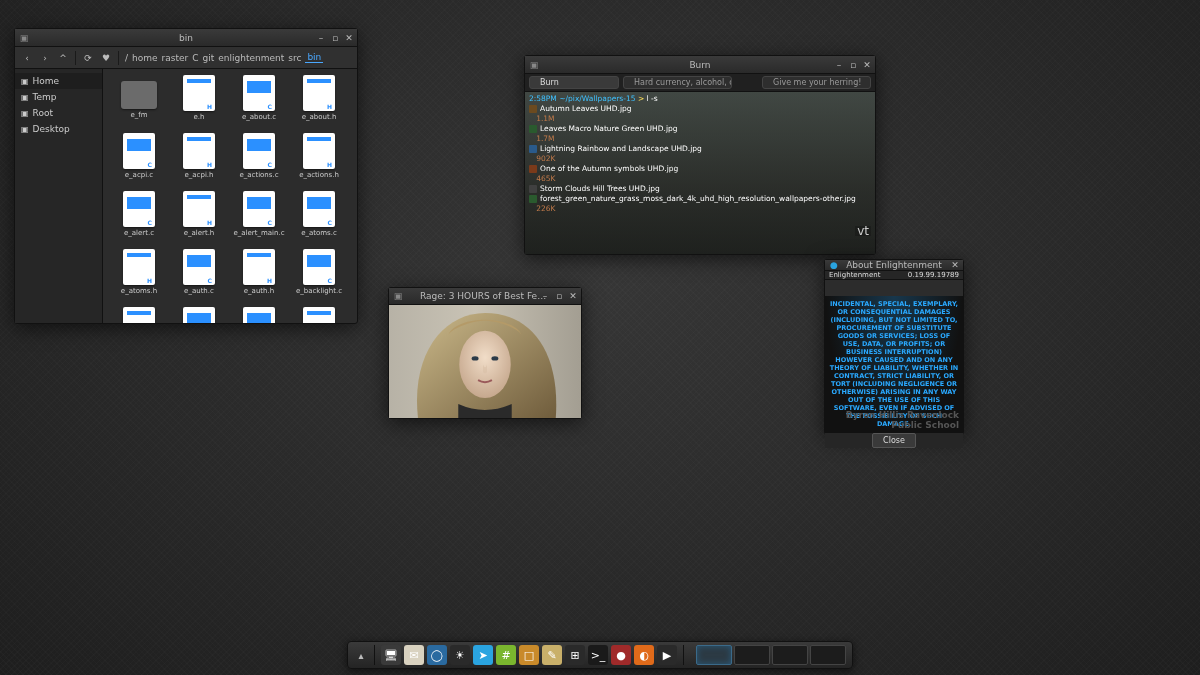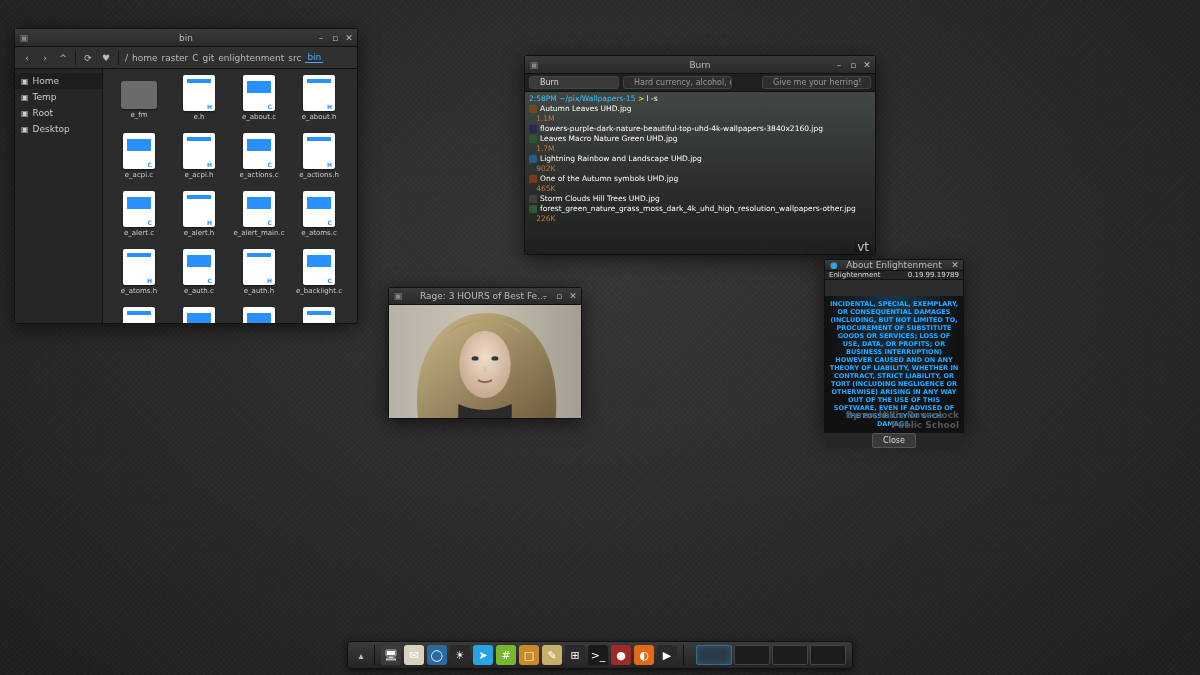--- a/index.html
+++ b/index.html
@@ -42,21 +42,21 @@
 
   
   #term { left:524px; top:55px; width:352px; height:200px; }
   #term .tabs { height:18px; display:flex; gap:4px; padding:2px 4px; background:#202020; font-size:8px; color:#999; border-bottom:1px solid #111; }
   #term .tab { padding:1px 10px; background:#2e2e2e; border:1px solid #444; border-radius:3px; cursor:pointer; display:flex; align-items:center; }
   #term .tab.active { background:#3a3a3a; color:#ddd; }
   #term .screen { flex:1; position:relative; padding:2px 4px; overflow:hidden; font-family:monospace; font-size:7.5px; line-height:10px; color:#eee;
     background: linear-gradient(rgba(30,30,30,0.55),rgba(30,30,30,0.55)),
                 linear-gradient(#6b7a70, #3a4038 60%, #1f241e);
   }
-  #term .screen .sz { position:absolute; right:4px; bottom:2px; font-size:12px; color:#ccc; background:rgba(0,0,0,.2); padding:0 2px; }
+  #term .screen .sz { position:absolute; right:4px; bottom:18px; font-size:12px; color:#ccc; background:rgba(0,0,0,.2); padding:0 2px; }
   .tl { white-space:pre; }
   .pt   { color:#3ec1ff; }          
   .ar   { color:#ffe15a; }          
   .cmd  { color:#fff; }          
   .fn   { color:#fff; }             
   .sztx { color:#c17a4a; }          
   .swatch{ display:inline-block; width:8px; height:8px; vertical-align:middle; margin-right:3px; border-radius:1px;}
 
   
   #vid { left:388px; top:287px; width:194px; height:132px; background:#1e1e1e; }
@@ -262,21 +262,20 @@
   </div>
   <div class="tabs" id="term-tabs">
       <div class="tab active" style="flex: 0 0 90px; overflow: hidden; white-space: nowrap; text-overflow: ellipsis;">Burn</div>
       <div class="tab" style="flex: 1 1 0%; overflow: hidden; white-space: nowrap; text-overflow: ellipsis;">Hard currency, alcohol, or ot...</div>
       <div class="tab" style="flex: 1 1 0%; overflow: hidden; white-space: nowrap; text-overflow: ellipsis; margin-left: 26px;">Give me your herring!</div>
     </div>
   <div class="screen" id="term-screen">
       <div class="tl"><span class="pt">2:58PM </span><span class="pt">~/pix/Wallpapers-15 </span><span class="ar">&gt; </span><span class="cmd">l -s</span></div>
       <div class="tl"><span class="swatch" style="background: rgb(107, 74, 31);"></span><span class="fn">Autumn Leaves UHD.jpg</span></div>
       <div class="tl"><span class="sztx">   1.1M</span></div>
-      <div class="tl"><span class="swatch" style="background: rgb(44, 38, 96);"></span><span class="fn">flowers-purple-dark-nature-beautiful-top-uhd-4k-wallpapers-3840x2160.jpg</span></div>
       <div class="tl"><span class="swatch" style="background: rgb(42, 90, 46);"></span><span class="fn">Leaves Macro Nature Green UHD.jpg</span></div>
       <div class="tl"><span class="sztx">   1.7M</span></div>
       <div class="tl"><span class="swatch" style="background: rgb(42, 90, 138);"></span><span class="fn">Lightning Rainbow and Landscape UHD.jpg</span></div>
       <div class="tl"><span class="sztx">   902K</span></div>
       <div class="tl"><span class="swatch" style="background: rgb(122, 58, 26);"></span><span class="fn">One of the Autumn symbols UHD.jpg</span></div>
       <div class="tl"><span class="sztx">   465K</span></div>
       <div class="tl"><span class="swatch" style="background: rgb(64, 64, 64);"></span><span class="fn">Storm Clouds Hill Trees UHD.jpg</span></div>
       <div class="tl"><span class="swatch" style="background: rgb(42, 90, 46);"></span><span class="fn">forest_green_nature_grass_moss_dark_4k_uhd_high_resolution_wallpapers-other.jpg</span></div>
       <div class="tl"><span class="sztx">   226K</span></div>
       <div class="sz">vt</div>

